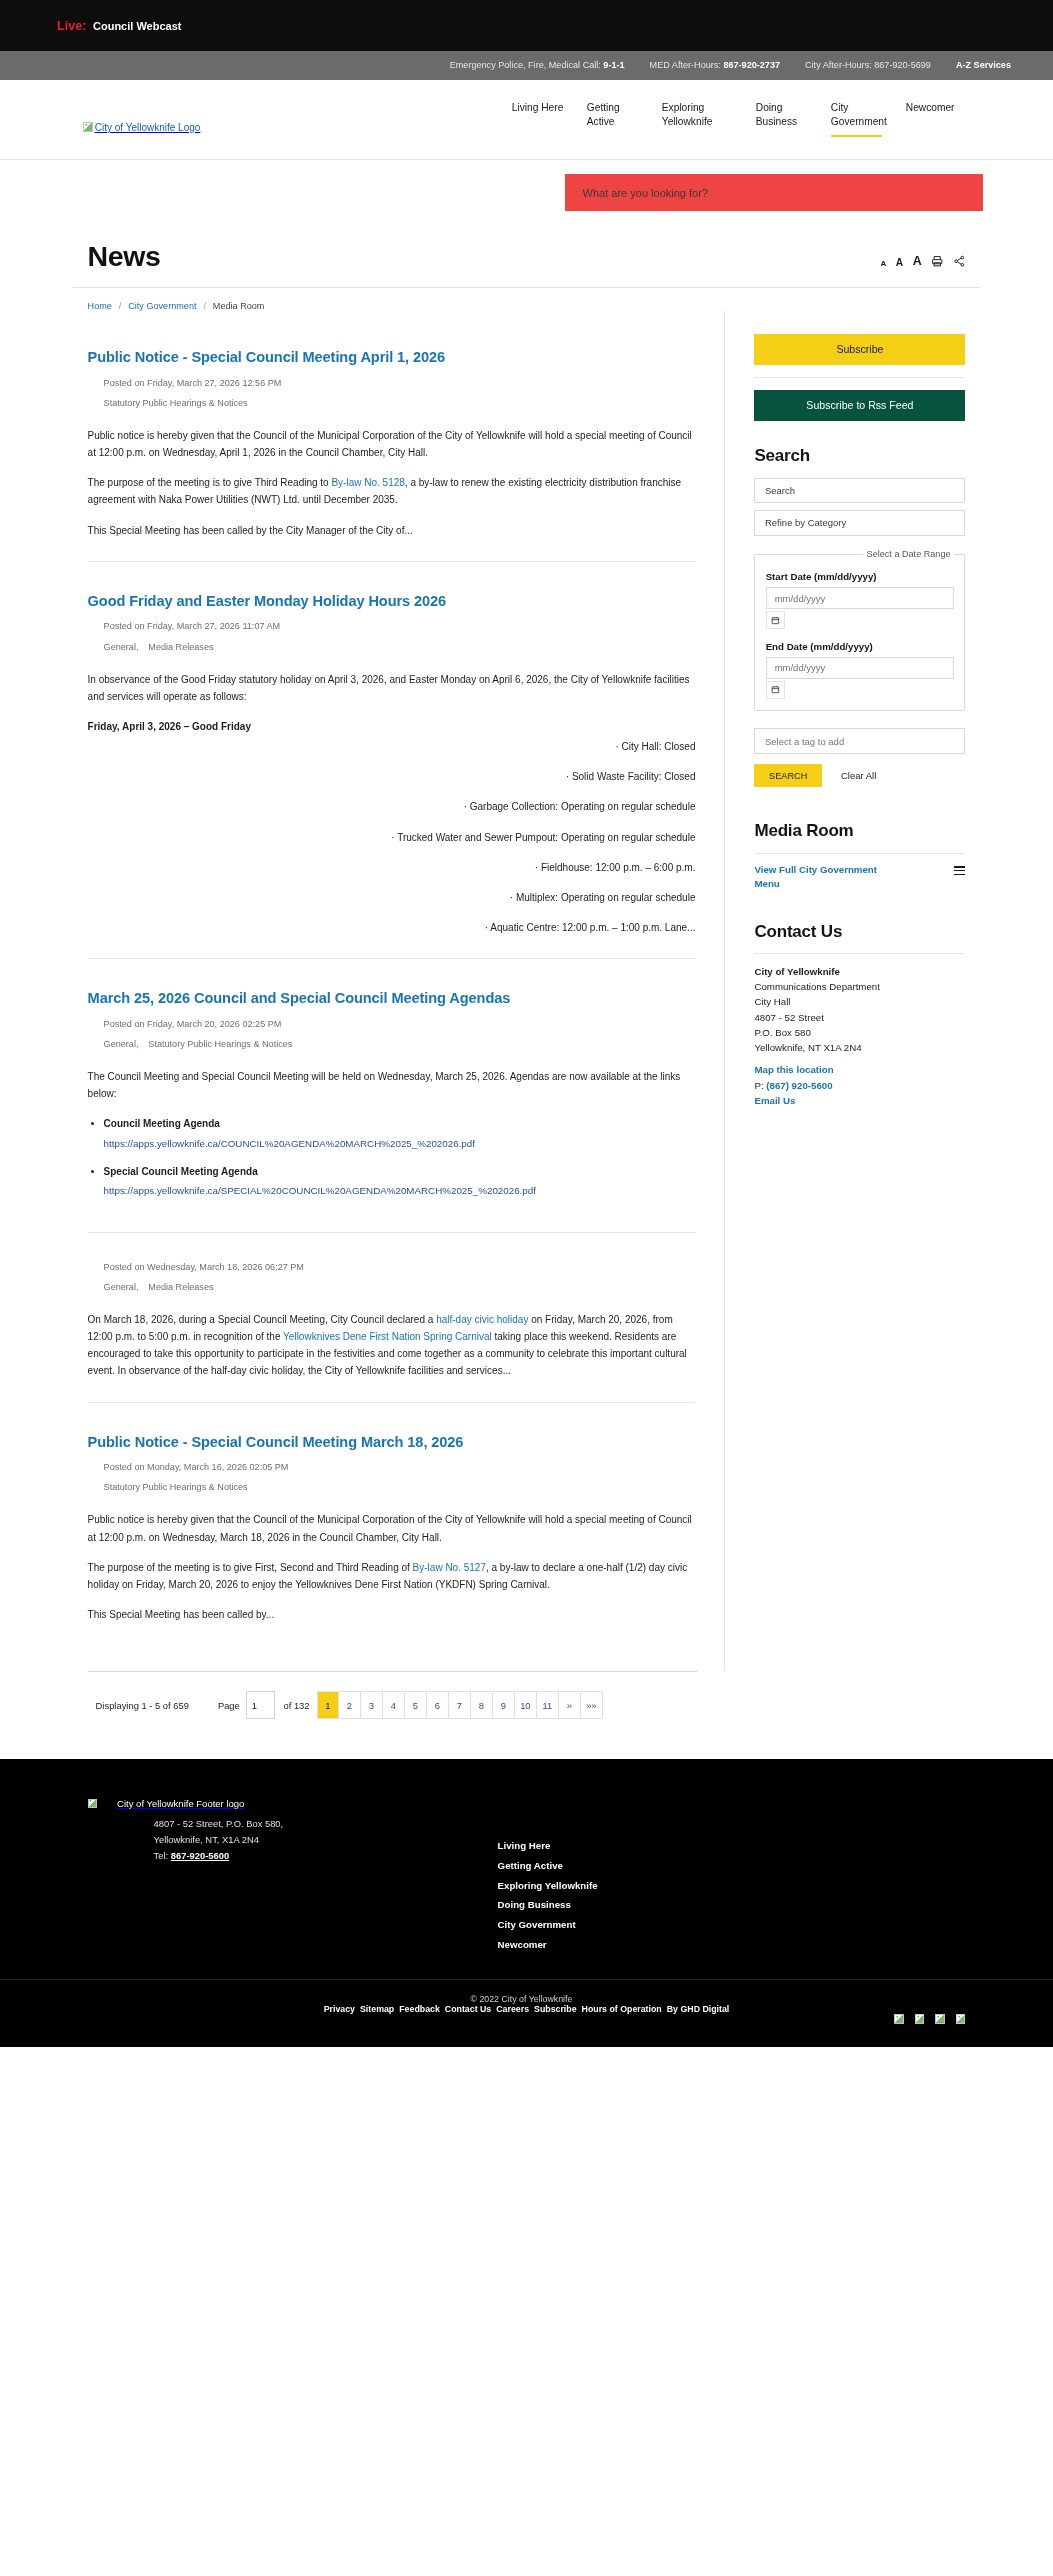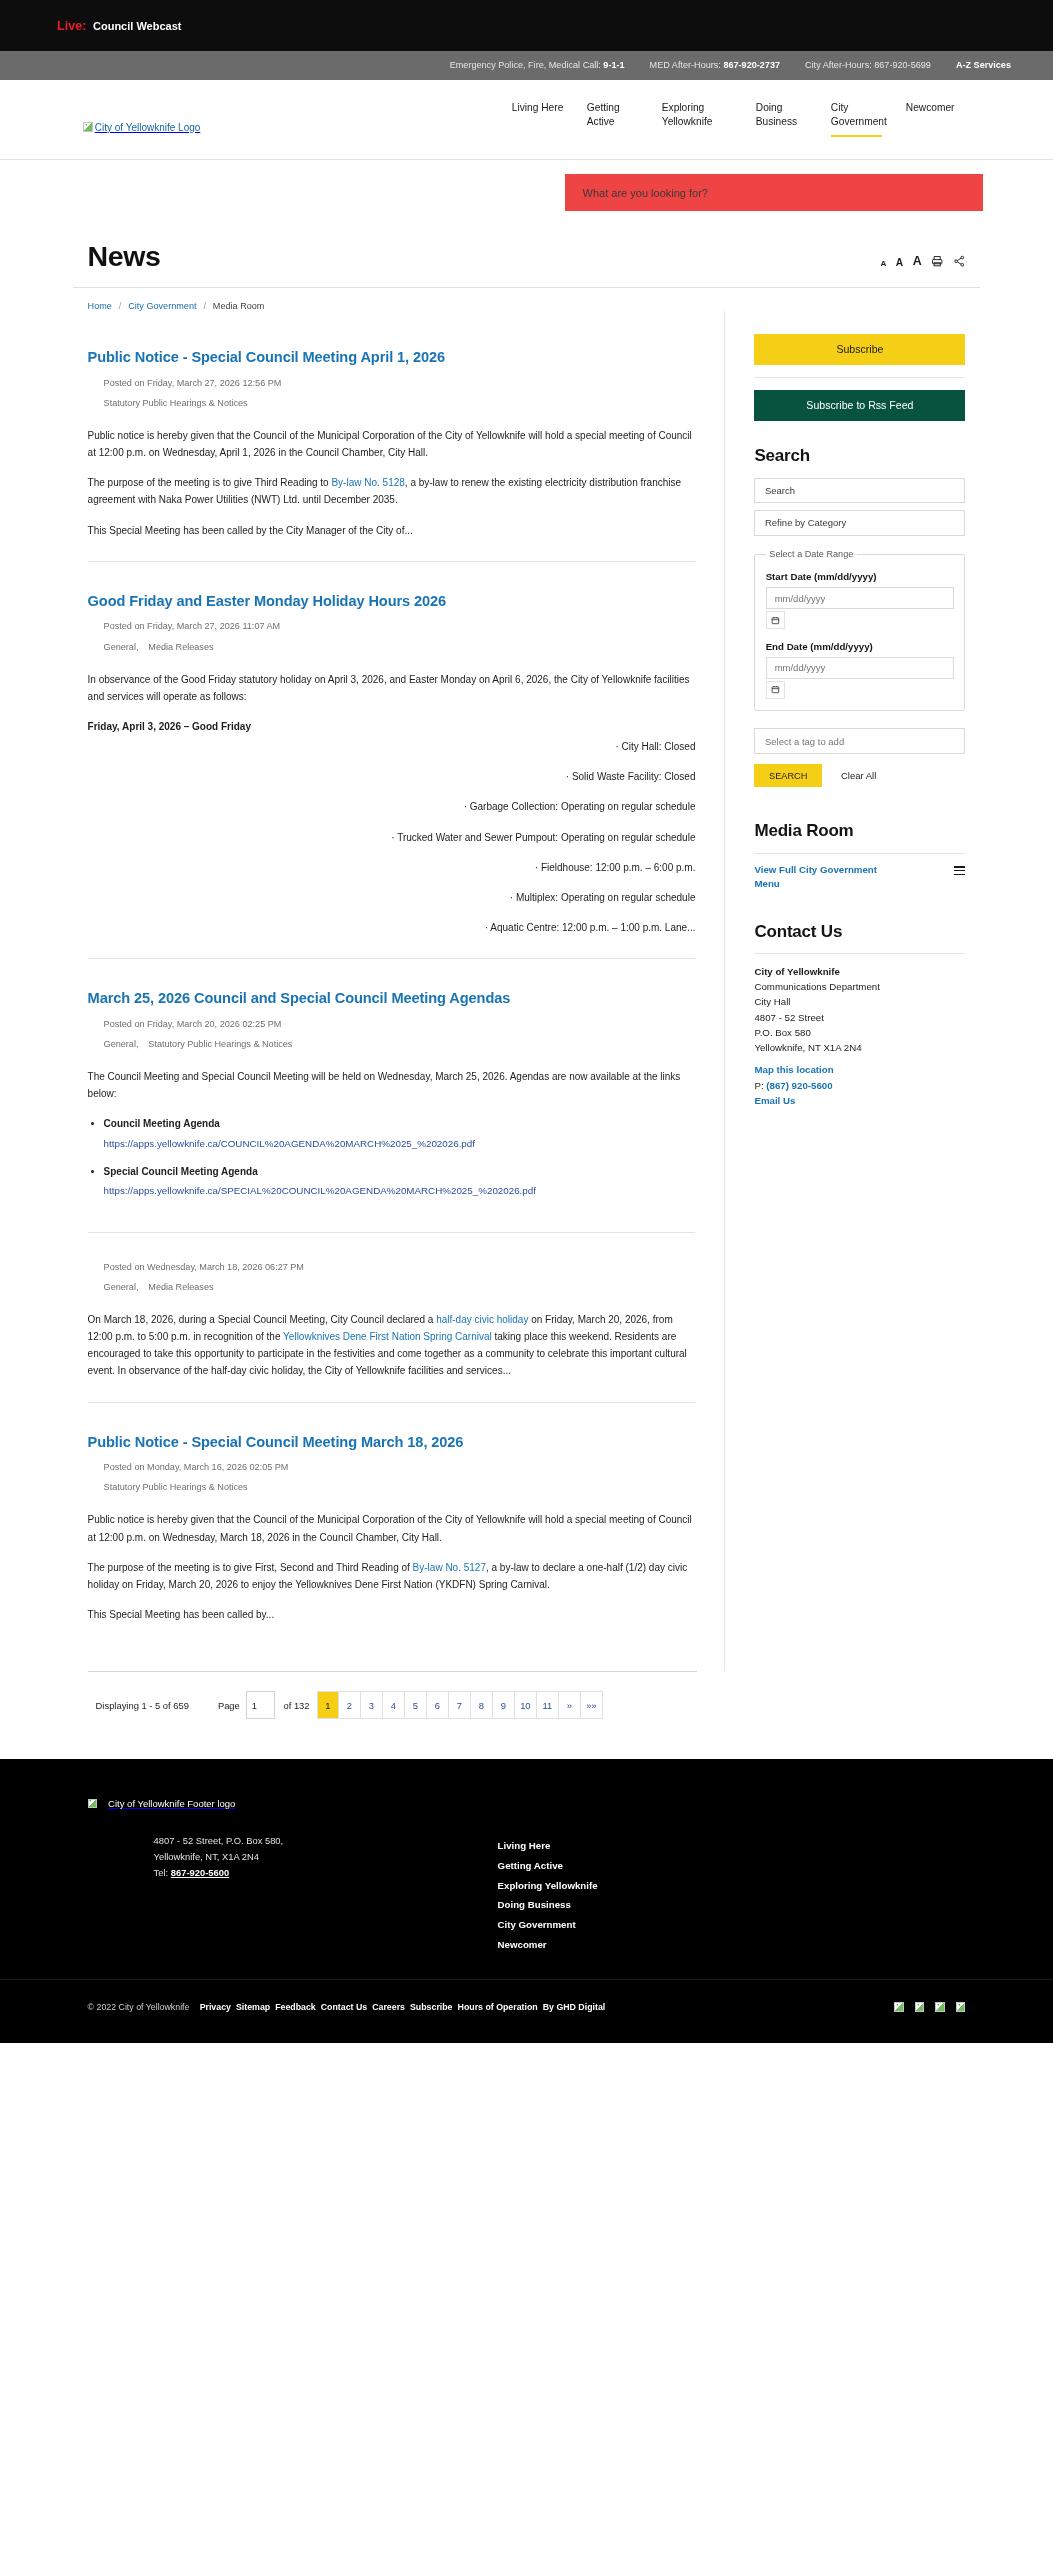--- a/index.html
+++ b/index.html
@@ -355,20 +355,21 @@
   .fieldset {
     border:0.7px solid #d9d9d9;
     border-radius:2.2px;
     padding:7.3px 10.2px 11.7px 10.2px;
     margin:7.3px 0 0 0;
   }
   .fieldset legend {
     font-size:9.1px;
     color:#5a5a5a;
     padding:0 3.7px;
+    text-align:right;
   }
   .fl-label {
     font-size:9.7px;
     font-weight:bold;
     color:#161616;
     margin:4.4px 0 5.1px 0;
   }
   .date-input {
     width:100%;
     height:22px;
@@ -451,22 +452,22 @@
     margin-top:17.6px;
   }
   .footer-inner {
     width:907px;
     margin:0 auto;
     padding:0 14.6px;
     display:flex;
   }
   .f-left { width:410px; }
   .f-logo {
-    display:flex; align-items:center; gap:11px;
-    margin-bottom:24px;
+    display:flex; align-items:center; gap:20px;
+    margin-bottom:7px;
   }
   .f-logo .alt { font-size:9.5px; color:#ffffff; }
   .f-addr {
     margin-left:66px;
     font-size:9.4px;
     color:#e2e2e2;
     line-height:1.72;
   }
   .f-addr a { color:#ffffff; font-weight:bold; text-decoration:underline; }
   .f-nav { display:flex; flex-direction:column; gap:8.8px; margin-left:0; padding-top:42px;}
@@ -476,24 +477,25 @@
     font-weight:bold;
     text-decoration:none;
   }
   .footer-bottom {
     background:#000000;
     padding:10.2px 0 19px 0;
     border-top:0.7px solid #1c1c1c;
   }
   .fb-inner {
     width:907px;
-    margin:12px auto;
+    margin:4px auto;
     padding:0 14.6px;
     display:flex;
     align-items:center;
+    flex-direction:column;
   }
   .fb-copy { color:#cfcfcf; font-size:8.8px; margin-right:10.2px; }
   .fb-links { display:flex; gap:5px; }
   .fb-links a { color:#ffffff; font-size:8.8px; font-weight:bold; text-decoration:none; }
   .fb-social { margin-left:auto; display:flex; gap:11px; }
 </style>
 </head>
 <body>
 
 <div class="livebar">

